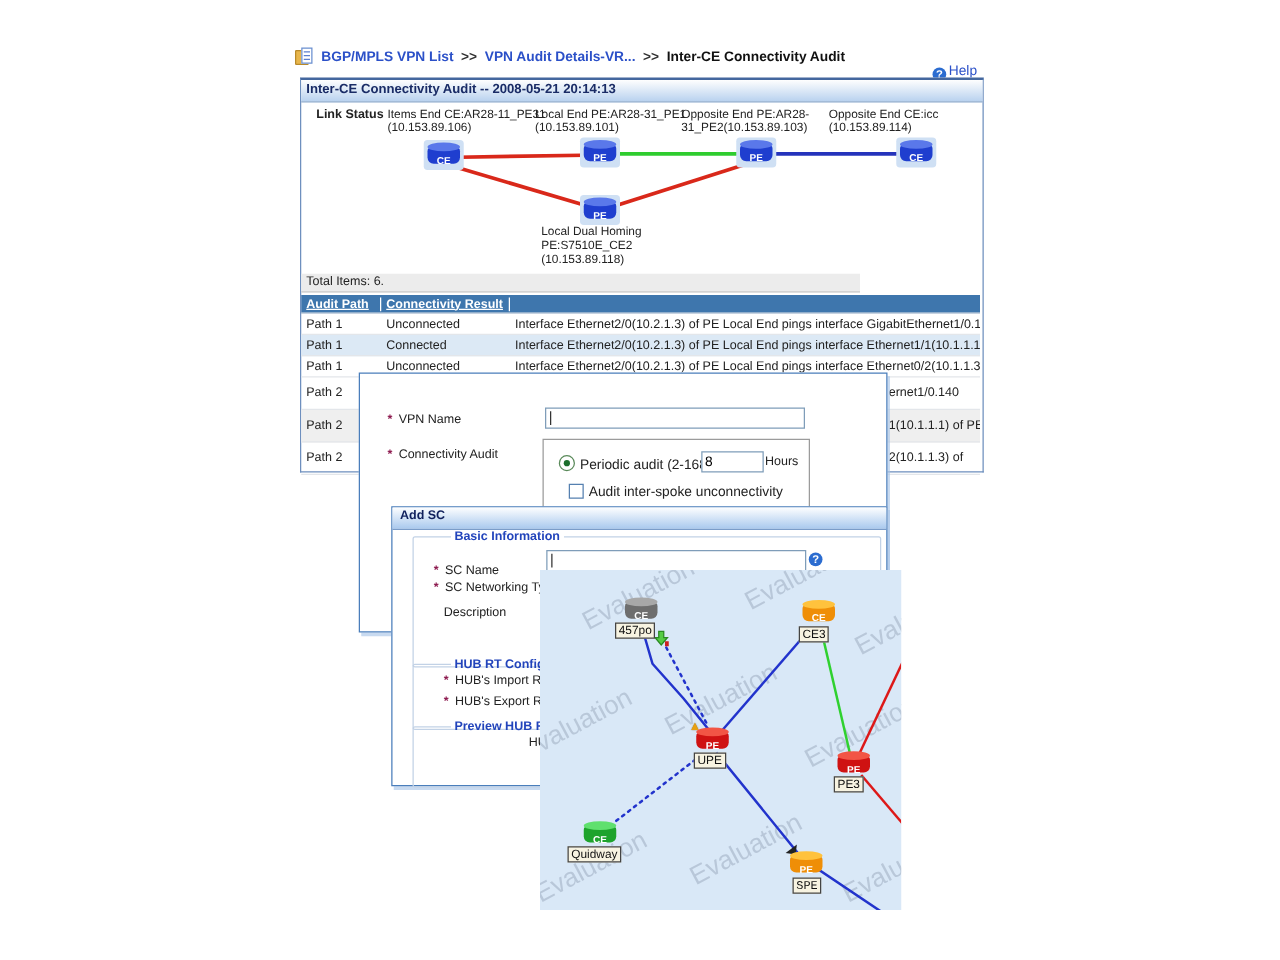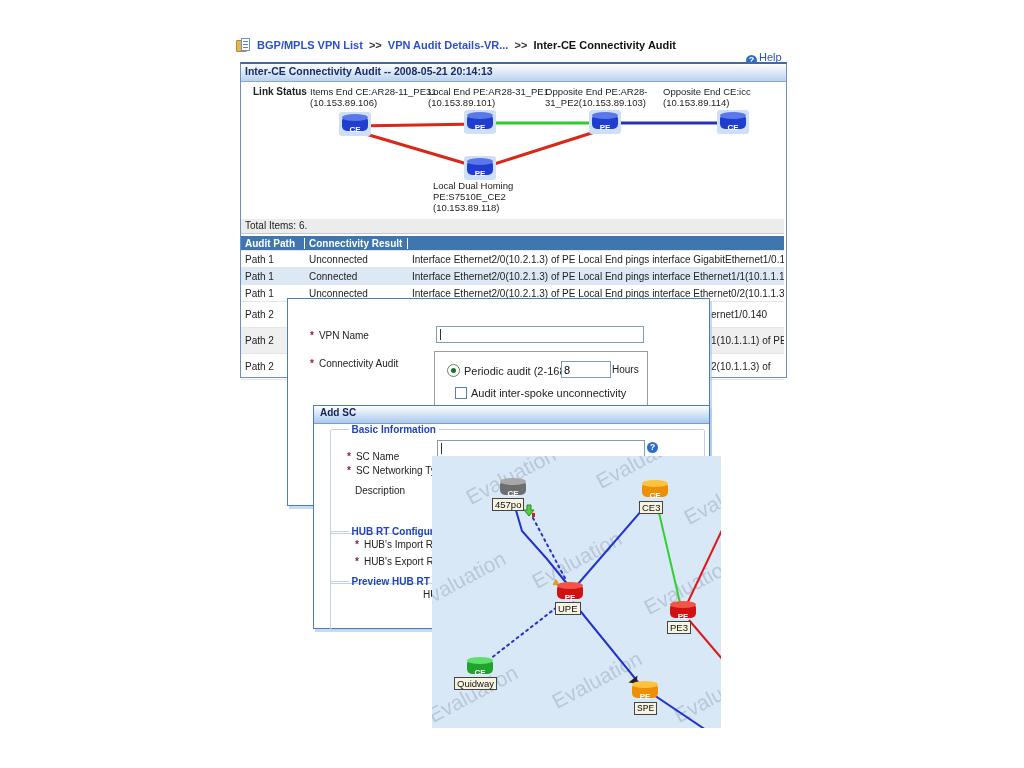--- a/index.html
+++ b/index.html
@@ -31,25 +31,25 @@
   .cyl::before{content:"";position:absolute;left:0;top:-4px;width:26px;height:7px;border-radius:50%;}
   .cyl span{position:relative;z-index:2;font-size:8px;font-weight:bold;color:#fff;line-height:13px;}
   .cyl-blue{background:#1f3ecf;}  .cyl-blue::before{background:#5a78ea;}
   .cyl-gray{background:#6e6e6e;}  .cyl-gray::before{background:#a8a8a8;}
   .cyl-orange{background:#ef8e07;} .cyl-orange::before{background:#ffc23d;}
   .cyl-red{background:#cf1212;}   .cyl-red::before{background:#f25545;}
   .cyl-green{background:#1ea32c;} .cyl-green::before{background:#5fe06e;}
   #dual-label{left:433px;top:180px;font-size:9.5px;line-height:11px;}
 
   
-  #total-bar{left:241px;top:219px;width:543px;height:15px;background:#ececec;border-bottom:1px solid #c9c9c9;font-size:10px;padding:1px 4px;box-sizing:border-box;color:#222;}
+  #total-bar{left:241px;top:219px;width:447px;height:15px;background:#ececec;border-bottom:1px solid #c9c9c9;font-size:10px;padding:1px 4px;box-sizing:border-box;color:#222;}
   #audit-table{left:241px;top:236px;width:543px;font-size:10px;}
   .trow{display:flex;align-items:center;border-bottom:1px solid #e3e6ea;}
   .thead{background:#3e76ad;color:#fff;font-weight:bold;height:14px;}
-  .thead .c{border-right:1px solid #fff;}
+  .thead .c{border-right:1px solid #fff;text-decoration:underline;}
   .c{padding:0 4px;box-sizing:border-box;overflow:hidden;white-space:nowrap;}
   .c1{width:64px;} .c2{width:103px;} .c3{flex:1;}
   .h16{height:16px;} .h25{height:25px;}
   .bg-blue{background:#dce9f5;} .bg-gray{background:#efefef;}
   .frag{display:block;padding-left:299px;}
 
   
   .dialog{position:absolute;background:#fff;border:1px solid #4a7ebb;box-shadow:2px 3px 0 rgba(170,198,232,.65);}
   .dlg-head{position:absolute;left:0;top:0;right:0;height:15px;background:linear-gradient(#fdfeff,#a9c9ee);border-bottom:1px solid #7a9cc9;font-weight:bold;color:#10205c;font-size:11px;padding:1px 6px;cursor:move;}
   .req{color:#8d1a4f;font-weight:bold;margin-right:5px;}
@@ -58,21 +58,21 @@
   .caret::after{content:"";position:absolute;left:3px;top:2px;width:1px;height:11px;background:#333;}
 
   #add-vpn{left:287px;top:298px;width:421px;height:206px;z-index:20;}
   #vpn-group{position:absolute;left:146px;top:52px;width:212px;height:57px;border:1px solid #9b9b9b;}
   .radio{display:inline-block;width:11px;height:11px;border:1px solid #5a8a5a;border-radius:50%;background:#fff;position:relative;vertical-align:-2px;margin-right:4px;}
   .radio.sel::after{content:"";position:absolute;left:2.5px;top:2.5px;width:5px;height:5px;border-radius:50%;background:#1c6e2c;}
   .checkbox{display:inline-block;width:10px;height:10px;border:1px solid #5580b0;background:#fff;vertical-align:-2px;margin-right:4px;}
 
   #add-sc{left:313px;top:405px;width:395px;height:222px;z-index:30;font-size:10px;}
   .fset{position:absolute;border:1px solid #c2d2e6;border-radius:2px;}
-  .fset legend{color:#2244bb;font-weight:bold;font-size:10px;padding:0 3px;margin-left:10px;}
+  .fset legend{color:#2244bb;font-weight:bold;font-size:10px;padding:0 3px;margin-left:22px;}
   .sc-label{font-size:10px;color:#222;}
 
   
   #map{left:432px;top:456px;width:289px;height:272px;background:#d9e8f7;overflow:hidden;z-index:40;}
   .wm{position:absolute;font-size:21px;color:#8d9bb0;opacity:.42;transform:rotate(-28deg);white-space:nowrap;pointer-events:none;}
   .mnode{position:absolute;width:26px;height:13px;border-radius:3px 3px 5px 5px;text-align:center;}
   .mnode::before{content:"";position:absolute;left:0;top:-4px;width:26px;height:7px;border-radius:50%;}
   .mnode span{position:relative;z-index:2;font-size:8px;font-weight:bold;color:#fff;line-height:13px;}
   .mlabel{position:absolute;background:#f7f3e1;border:1px solid #444;font-size:9.5px;padding:0 2px;line-height:11px;color:#111;}
   .warn-tri{position:absolute;font-size:10px;color:#e8a010;line-height:10px;text-shadow:0 0 1px #7c5200;}

